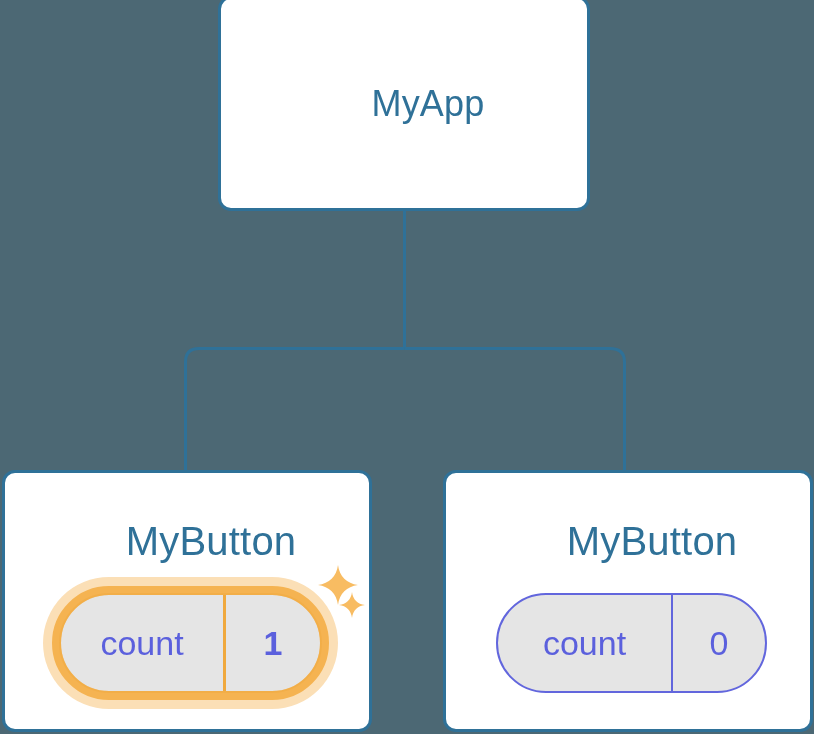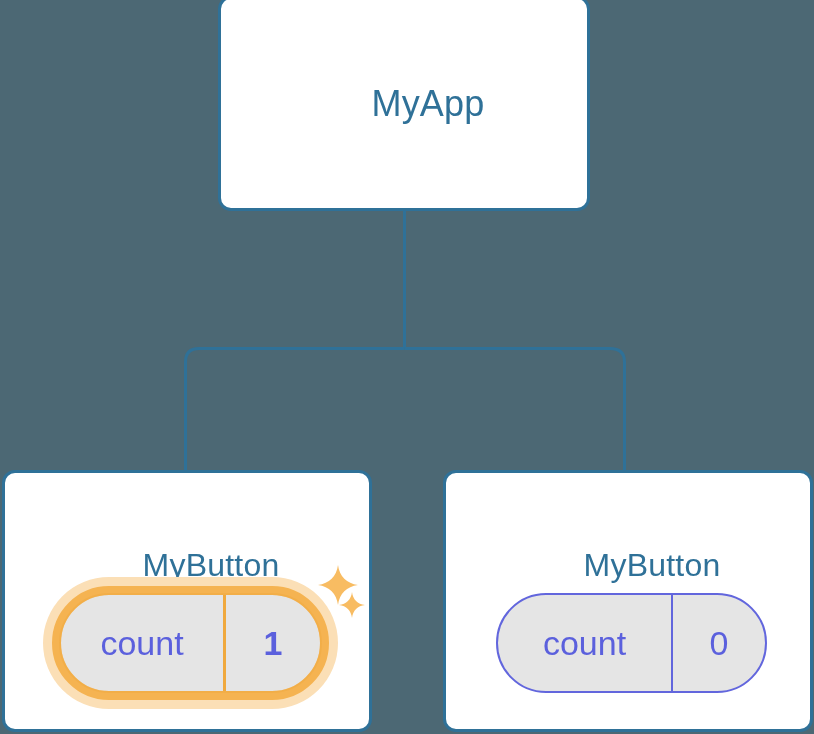--- a/index.html
+++ b/index.html
@@ -67,22 +67,21 @@
     height: 262px;
   }
   #card-mybutton-right {
     left: 443px;
     top: 470px;
     width: 370px;
     height: 262px;
   }
   .card-child .card-title {
     top: 46px;
-    font-size: 32px;
-    margin-top: 28px;
+    font-size: 40px;
   }
 
   
   .pill-wrap {
     position: absolute;
   }
   .pill {
     position: relative;
     display: flex;
     align-items: stretch;

